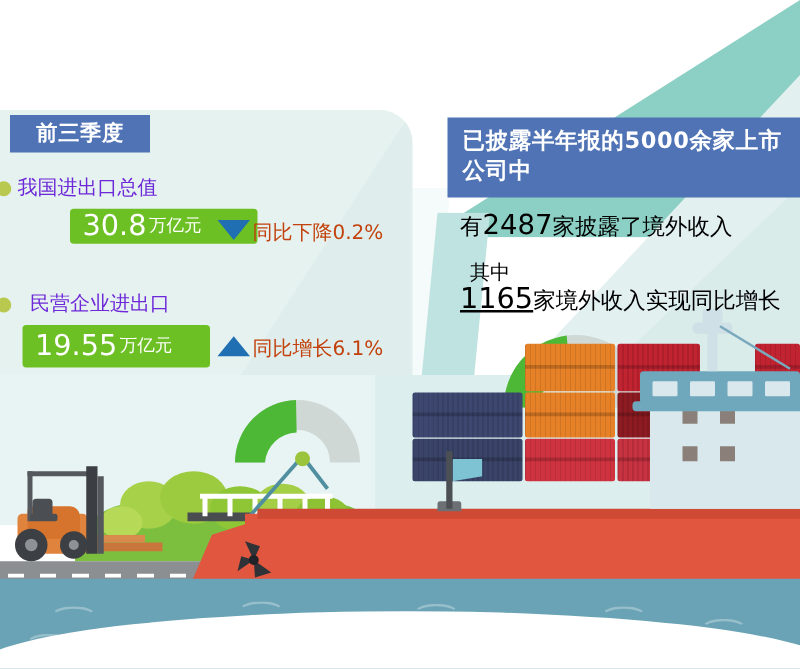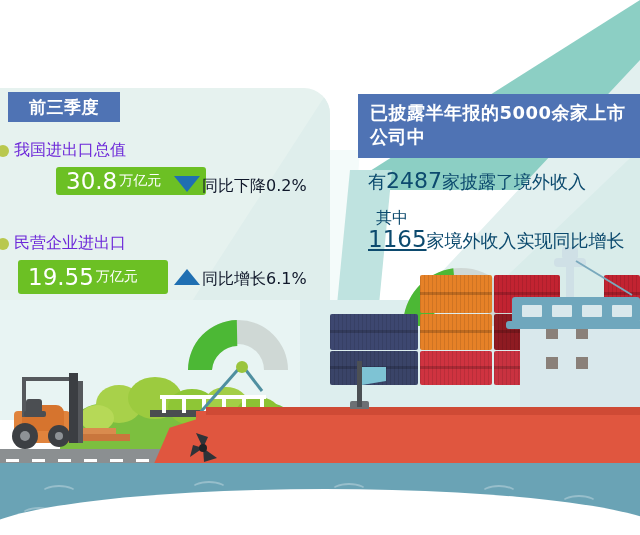--- a/index.html
+++ b/index.html
@@ -142,26 +142,26 @@
   .lbl{position:absolute;color:#6d28d9;font-size:16px;white-space:nowrap;}
   .valbox{position:absolute;background:#6cc024;color:#ffffff;border-radius:3px;
     display:flex;align-items:center;padding:0 10px;}
   .valnum{font-size:23px;line-height:1;}
   .valunit{font-size:14px;margin-left:2px;}
   .tri{position:absolute;width:0;height:0;}
   .tri.down{border-left:13px solid transparent;border-right:13px solid transparent;
     border-top:16px solid #1f6fb2;}
   .tri.up{border-left:13px solid transparent;border-right:13px solid transparent;
     border-bottom:16px solid #1f6fb2;}
-  .cmp{position:absolute;color:#0f172a;font-size:16px;white-space:nowrap;}
+  .cmp{position:absolute;color:#c2410c;font-size:16px;white-space:nowrap;}
 
   .pct{position:absolute;color:#3a72b0;font-size:24px;}
   .pct small{font-size:15px;}
 
-  .rtxt{position:absolute;color:#0c4a6e;white-space:nowrap;}
+  .rtxt{position:absolute;color:#000000;white-space:nowrap;}
   #r-line1{left:368px;top:168px;font-size:18px;}
   #r-line1 b{font-weight:normal;font-size:22px;}
   #r-line2{left:376px;top:208px;font-size:16px;}
   #r-line3{left:368px;top:226px;font-size:18px;}
   #r-line3 b{font-weight:normal;font-size:23px;text-decoration:underline;}
 </style>
 </head>
 <body>
 
 <div id="stage">
@@ -327,21 +327,21 @@
   <div class="dot" style="left:-3px;top:145px;"></div>
   <div class="lbl" style="left:14px;top:140px;">我国进出口总值</div>
   <div class="valbox" style="left:18px;top:167px;width:130px;height:28px;margin-left:38px;">
     <span class="valnum">30.8</span>
     <span class="valunit">万亿元</span>
   </div>
   <div class="tri down" style="left:174px;top:176px;"></div>
   <div class="cmp" style="left:202px;top:176px;">同比下降0.2%</div>
 
   <div class="dot" style="left:-3px;top:238px;"></div>
-  <div class="lbl" style="left:14px;top:233px;">民营企业进出口</div>
+  <div class="lbl" style="left:24px;top:233px;">民营企业进出口</div>
   <div class="valbox" style="left:18px;top:260px;width:130px;height:34px;">
     <span class="valnum">19.55</span>
     <span class="valunit">万亿元</span>
   </div>
   <div class="tri up" style="left:174px;top:269px;"></div>
   <div class="cmp" style="left:202px;top:269px;">同比增长6.1%</div>
 
 
   <div class="hdr" id="hdr-right">已披露半年报的5000余家上市公司中</div>
 

